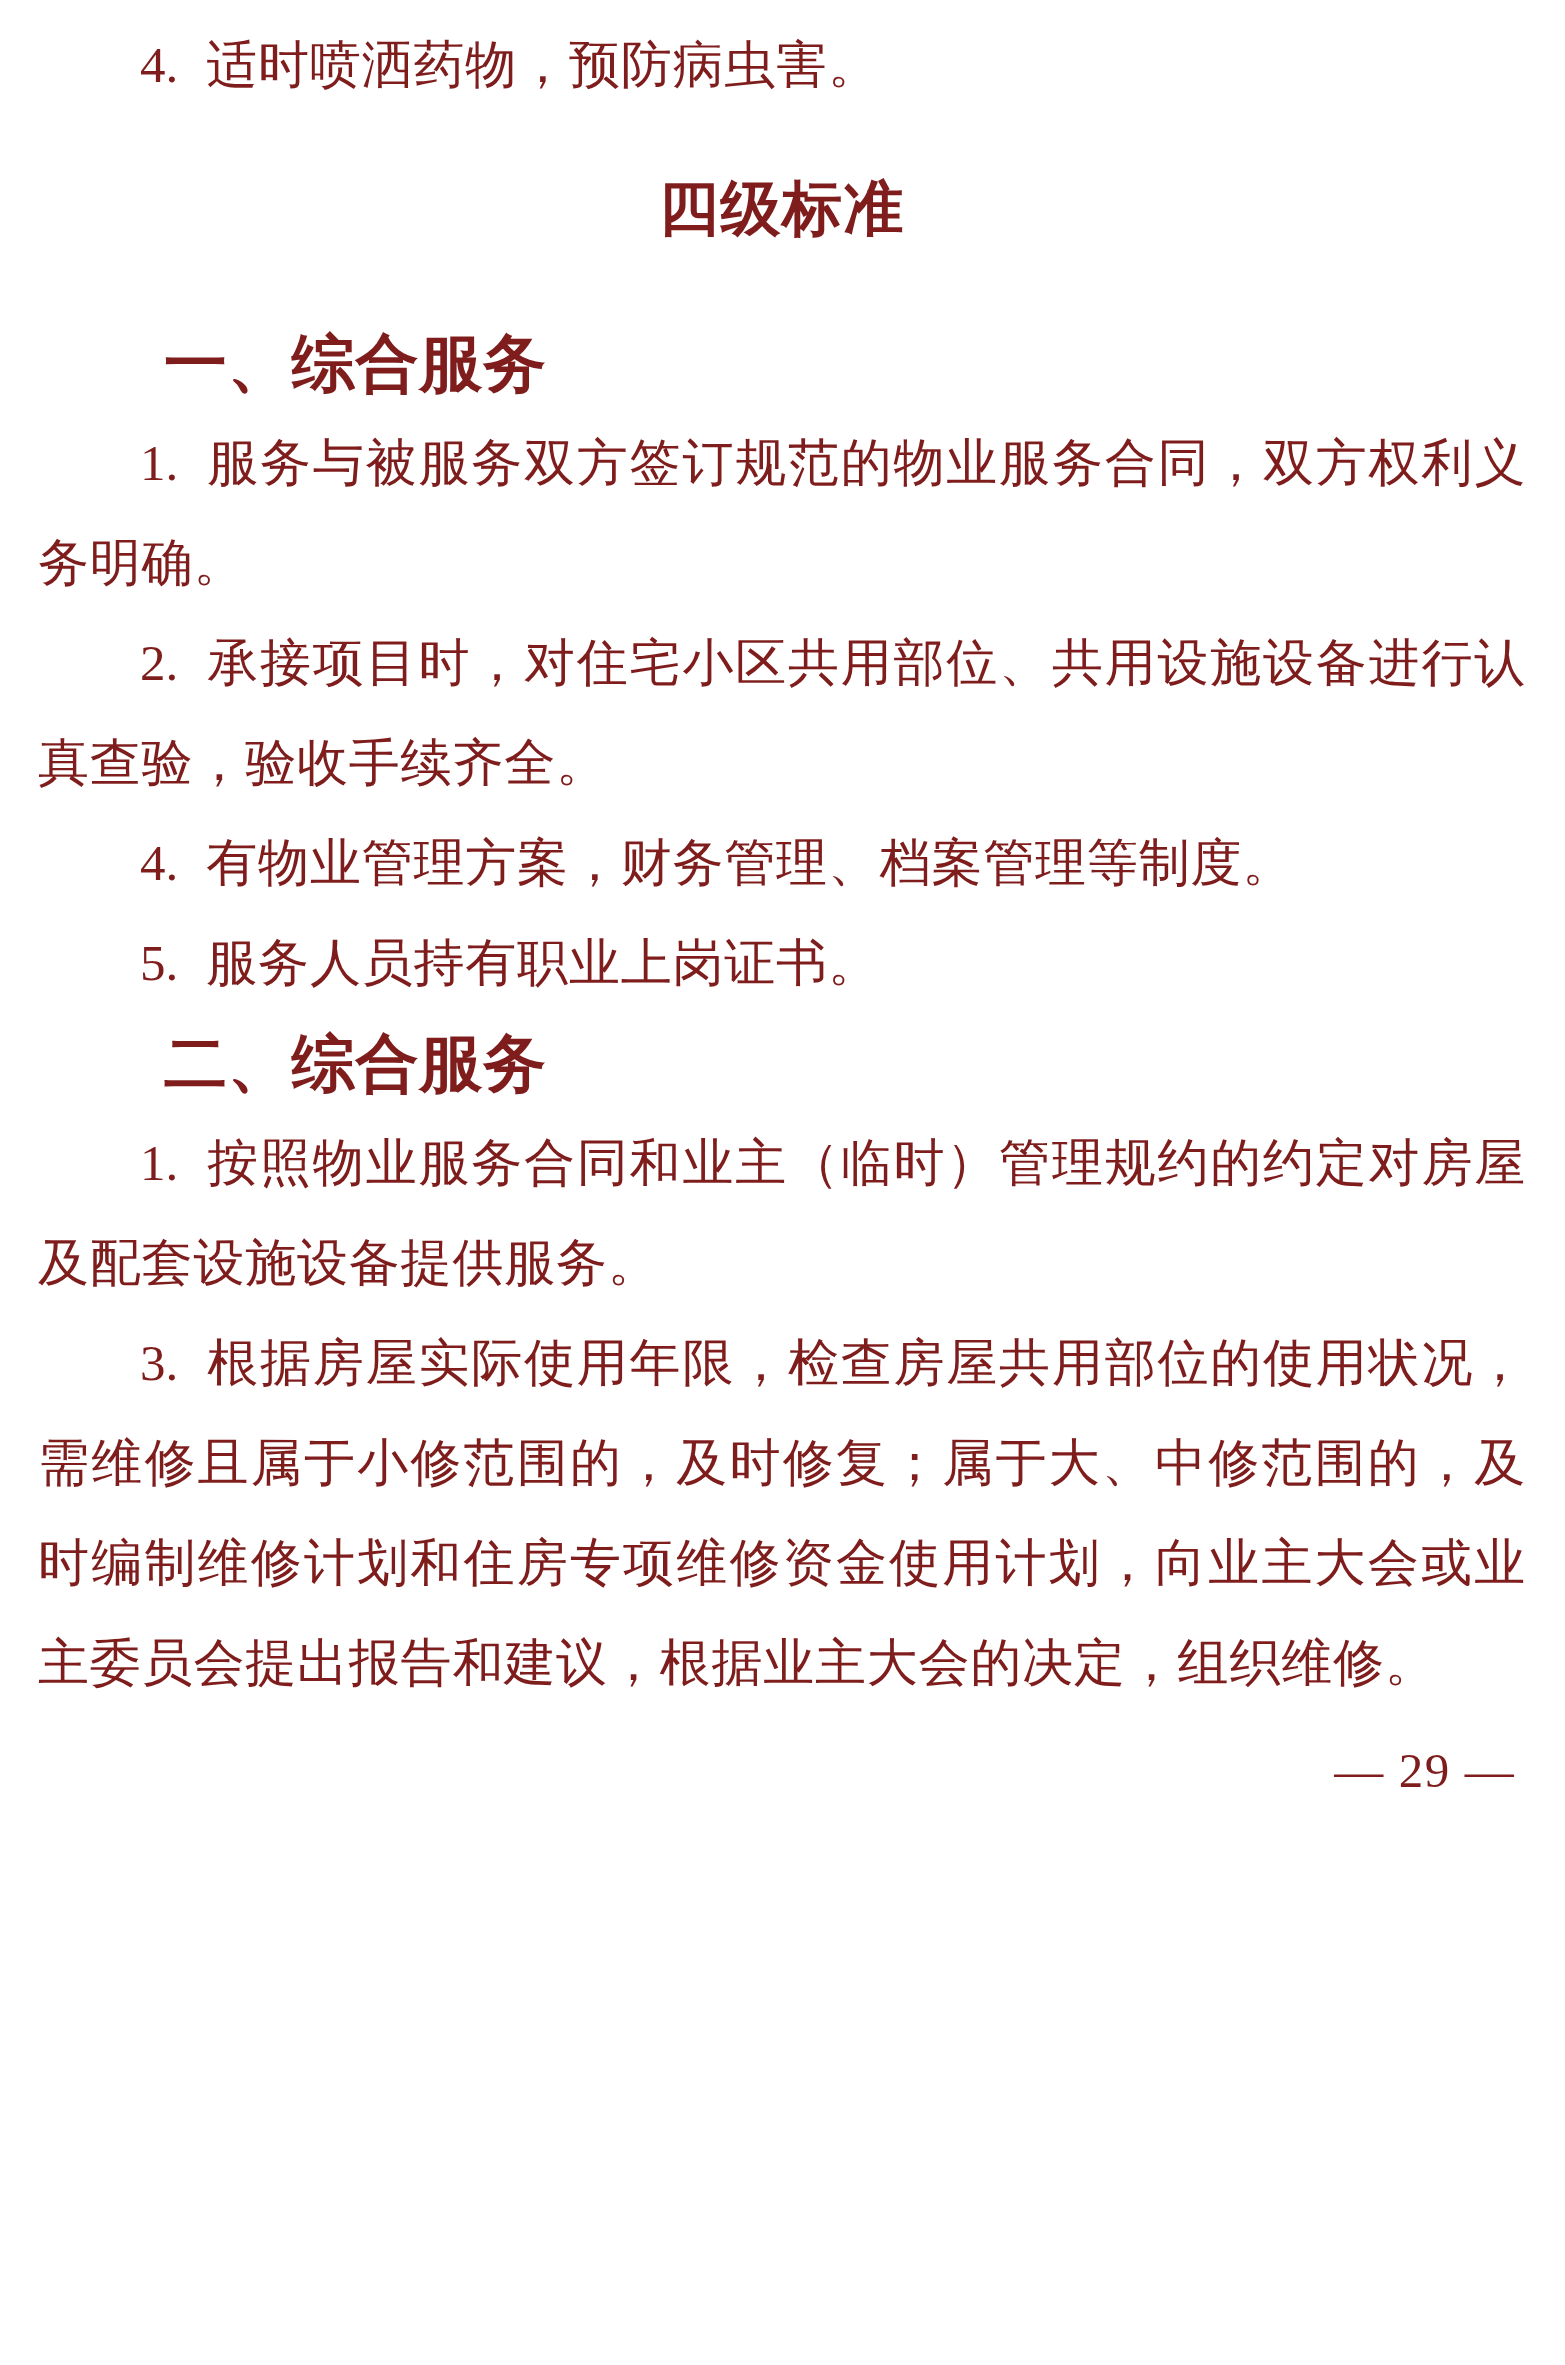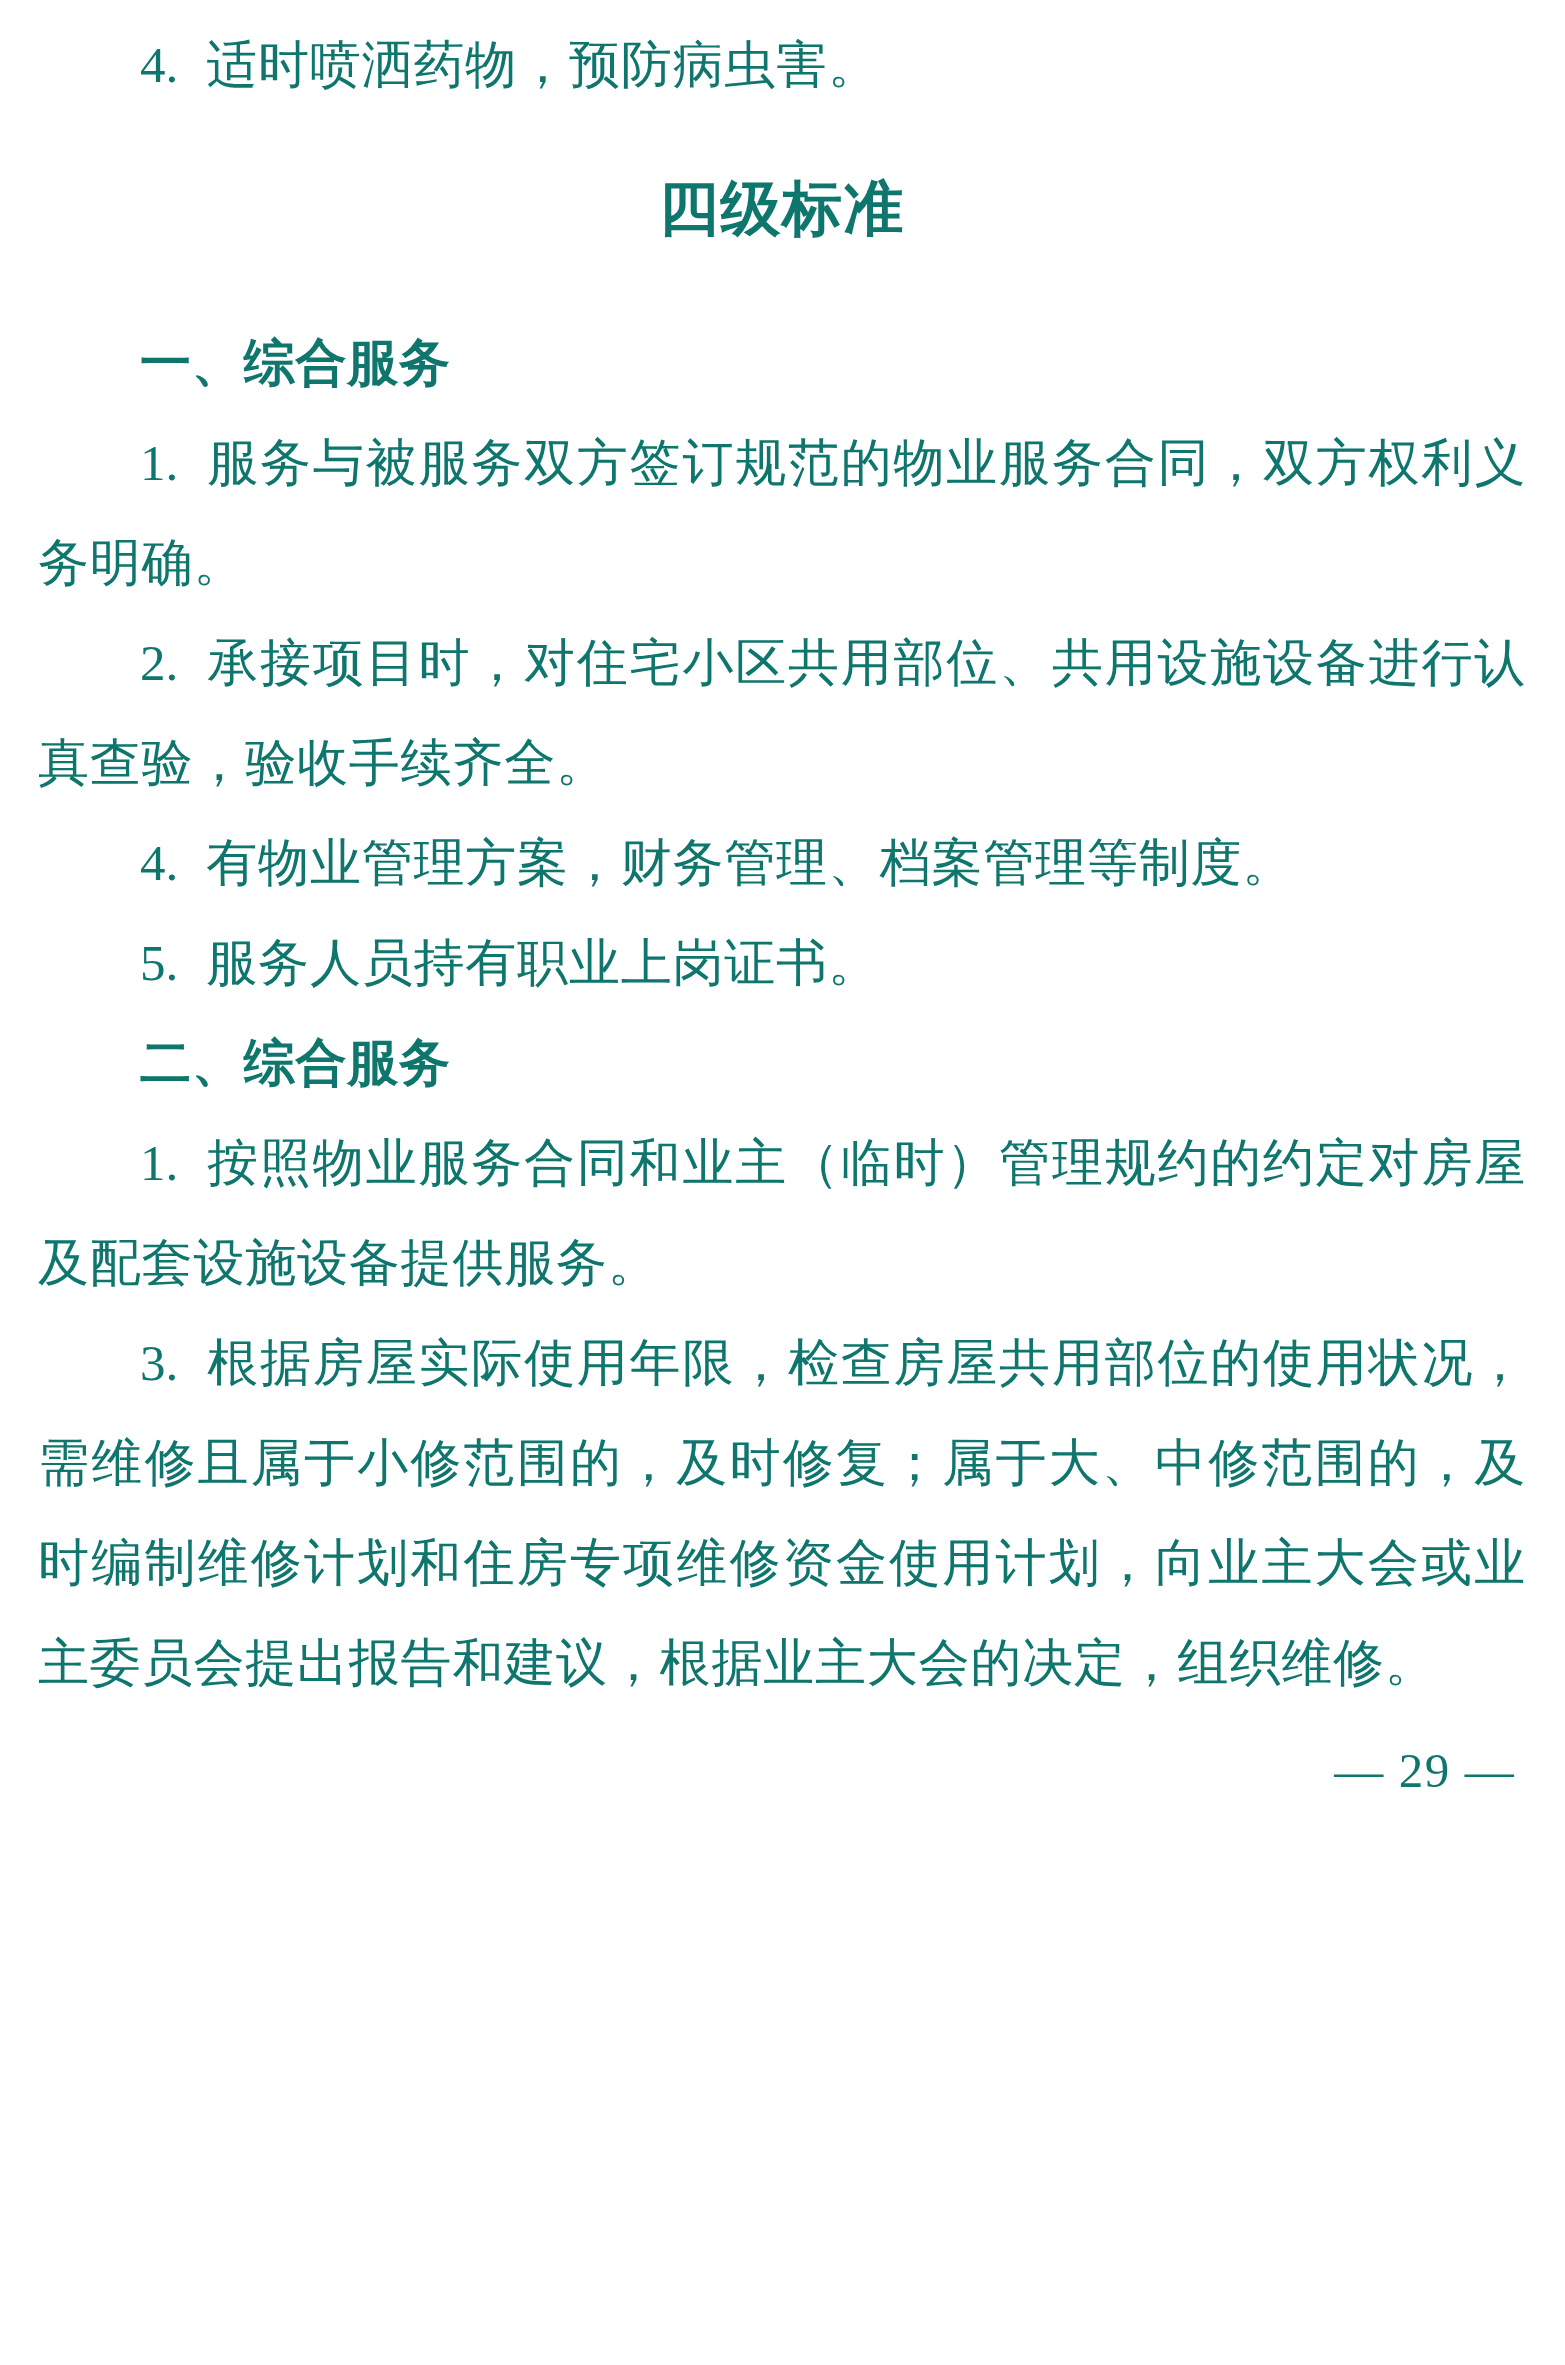--- a/index.html
+++ b/index.html
@@ -2,21 +2,21 @@
 <html lang="zh" style="font-size:13px"><head>
 <meta charset="utf-8">
 <style>
   * { margin: 0; padding: 0; box-sizing: border-box; }
   html, body { background: #ffffff; }
   .page {
     position: relative;
     width: 1565px;
     height: 2366px;
     background: #ffffff;
-    color: #0f766e;
+    color: #7f1d1d;
     padding: 14.7px 39px 0 38px;
     overflow: hidden;
     font-family: "Liberation Serif", "DejaVu Serif", serif;
     font-size: 51px;
     line-height: 100px;
   }
   .para {
     text-align: justify;
     text-justify: inter-character;
     text-indent: 2em;
@@ -33,21 +33,21 @@
     font-size: 60px;
     line-height: 100px;
     text-align: center;
     text-indent: 0;
     letter-spacing: 1.6px;
     margin: 48px 0 50px 0;
   }
   .section-heading {
     font-family: "Liberation Sans", "DejaVu Sans", sans-serif;
     font-weight: bold;
-    font-size: 51px;
+    font-size: 63px;
     line-height: 100px;
     text-indent: 2em;
     letter-spacing: 0.8px;
   }
   .page-number {
     text-align: right;
     padding-right: 10.6px;
     margin-top: 8.2px;
     font-size: 49px;
     line-height: 100px;

